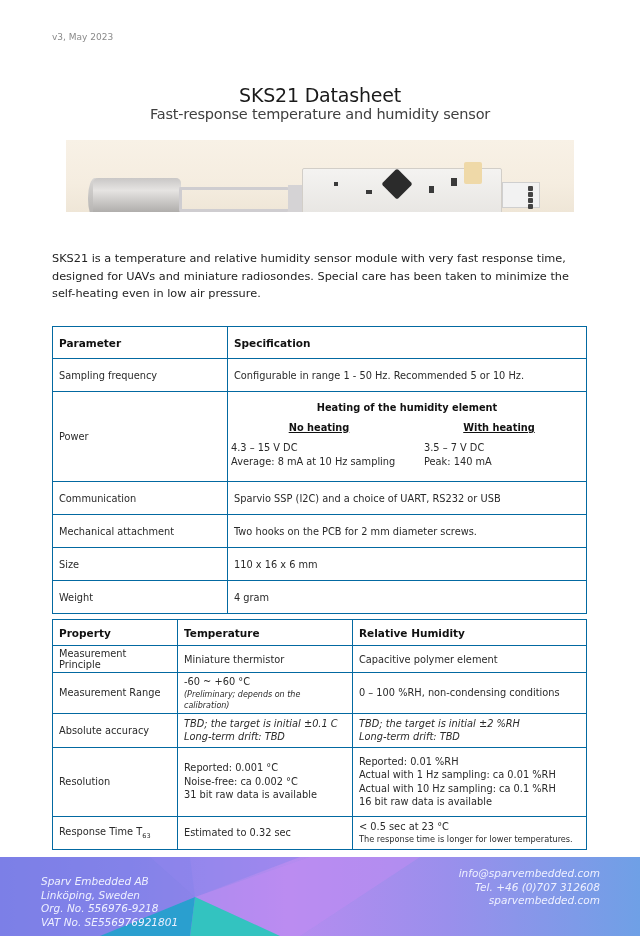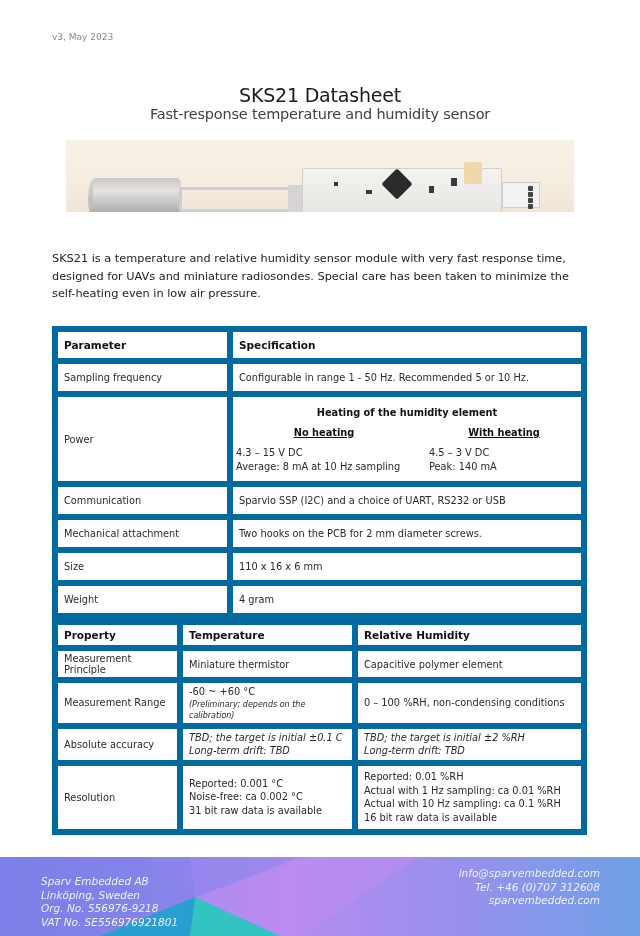--- a/index.html
+++ b/index.html
@@ -19,21 +19,21 @@
   .photo .pcb { position: absolute; left: 236px; top: 28px; width: 200px; height: 46px; background: linear-gradient(180deg, #f4f3f1, #e8e6e3); border: 1px solid #d2cec8; border-radius: 2px; }
   .photo .chip { position: absolute; left: 320px; top: 33px; width: 22px; height: 22px; background: #2b2b2b; transform: rotate(45deg); border-radius: 2px; }
   .photo .comp { position: absolute; background: #3a3a3a; }
   .photo .conn { position: absolute; left: 398px; top: 22px; width: 18px; height: 22px; background: #efd9a8; border-radius: 2px; }
   .photo .tab { position: absolute; left: 436px; top: 42px; width: 38px; height: 26px; background: #f2f2f2; border: 1px solid #cfcfcf; }
   .photo .pad { position: absolute; width: 5px; height: 5px; background: #444; border-radius: 1px; }
 
   .intro { position: absolute; left: 52px; top: 250px; width: 540px; font-size: 11.3px; line-height: 17.5px; color: #222; }
 
   table { position: absolute; border-collapse: collapse; font-size: 9.8px; color: #2a2a2a; }
-  table td, table th { border: 6px solid #0369a1; text-align: left; vertical-align: middle; font-weight: normal; }
+  table td, table th { border: 1px solid #0369a1; text-align: left; vertical-align: middle; font-weight: normal; }
   table th { font-weight: bold; font-size: 10.5px; color: #111; }
 
   .t1 { left: 52px; top: 326px; width: 535px; }
   .t1 th, .t1 td { padding: 0 6px; }
   .t1 .c1 { width: 175px; }
   .t1 tr.h { height: 32px; }
   .t1 tr.r { height: 33px; }
   .t1 tr.power { height: 90px; }
 
   .power-cell { position: relative; height: 88px; padding: 0 !important; }
@@ -112,21 +112,21 @@
       <div class="power-col pc1">
         <div class="ph">No heating</div>
         <div class="pv">
           <div>4.3 – 15 V DC</div>
           <div>Average: 8 mA at 10 Hz sampling</div>
         </div>
       </div>
       <div class="power-col pc2">
         <div class="ph">With heating</div>
         <div class="pv">
-          <div>4.5 – 3 V DC</div>
+          <div>3.5 – 7 V DC</div>
           <div>Peak: 140 mA</div>
         </div>
       </div>
     </td>
   </tr>
   <tr class="r">
     <td>Communication</td>
     <td>Sparvio SSP (I2C) and a choice of UART, RS232 or USB</td>
   </tr>
   <tr class="r">
@@ -180,20 +180,28 @@
     <td>
       <span class="line">Reported: 0.001 °C</span>
       <span class="line">Noise-free: ca 0.002 °C</span>
       <span class="line">31 bit raw data is available</span>
     </td>
     <td>
       <span class="line">Reported: 0.01 %RH</span>
       <span class="line">Actual with 1 Hz sampling: ca 0.01 %RH</span>
       <span class="line">Actual with 10 Hz sampling: ca 0.1 %RH</span>
       <span class="line">16 bit raw data is available</span>
+    </td>
+  </tr>
+  <tr class="r5">
+    <td><span>Response Time T</span><sub>63</sub></td>
+    <td>Estimated to 0.32 sec</td>
+    <td>
+      <span class="line">&lt; 0.5 sec at 23 °C</span>
+      <span class="small-n">The response time is longer for lower temperatures.</span>
     </td>
   </tr>
 </tbody>
   </table>
 
 <div class="footer">
   <svg width="640" height="79" viewBox="0 0 640 79">
     <polygon points="0,0 190,0 195,40 100,79 0,79" fill="#7d80e8" opacity="0.55"></polygon>
     <polygon points="150,0 300,0 195,40" fill="#8f86ec" opacity="0.6"></polygon>
     <polygon points="195,40 310,0 420,0 300,79 280,79" fill="#c08cf2" opacity="0.55"></polygon>

